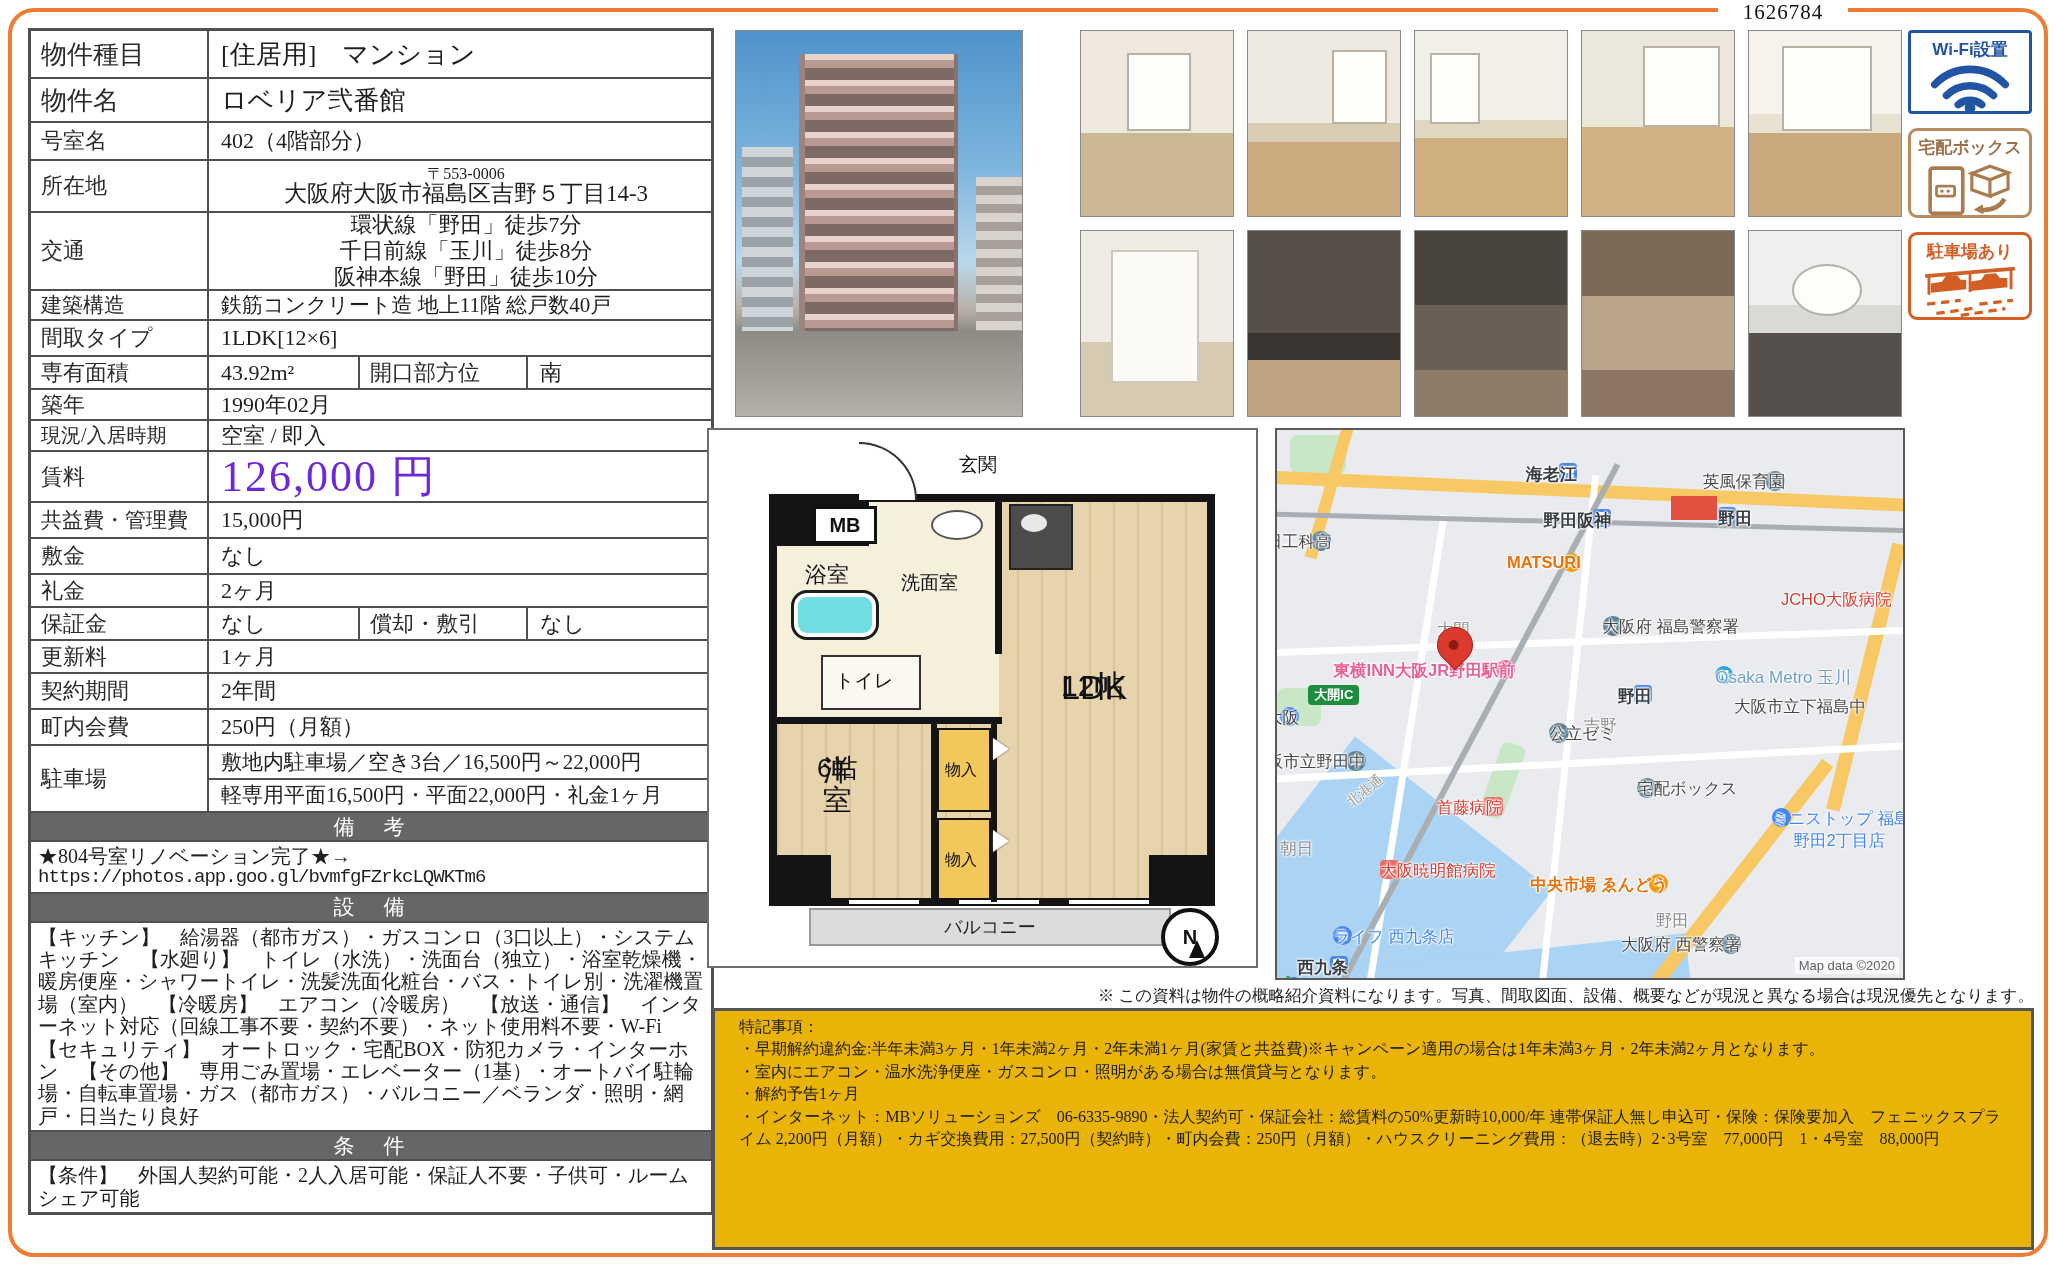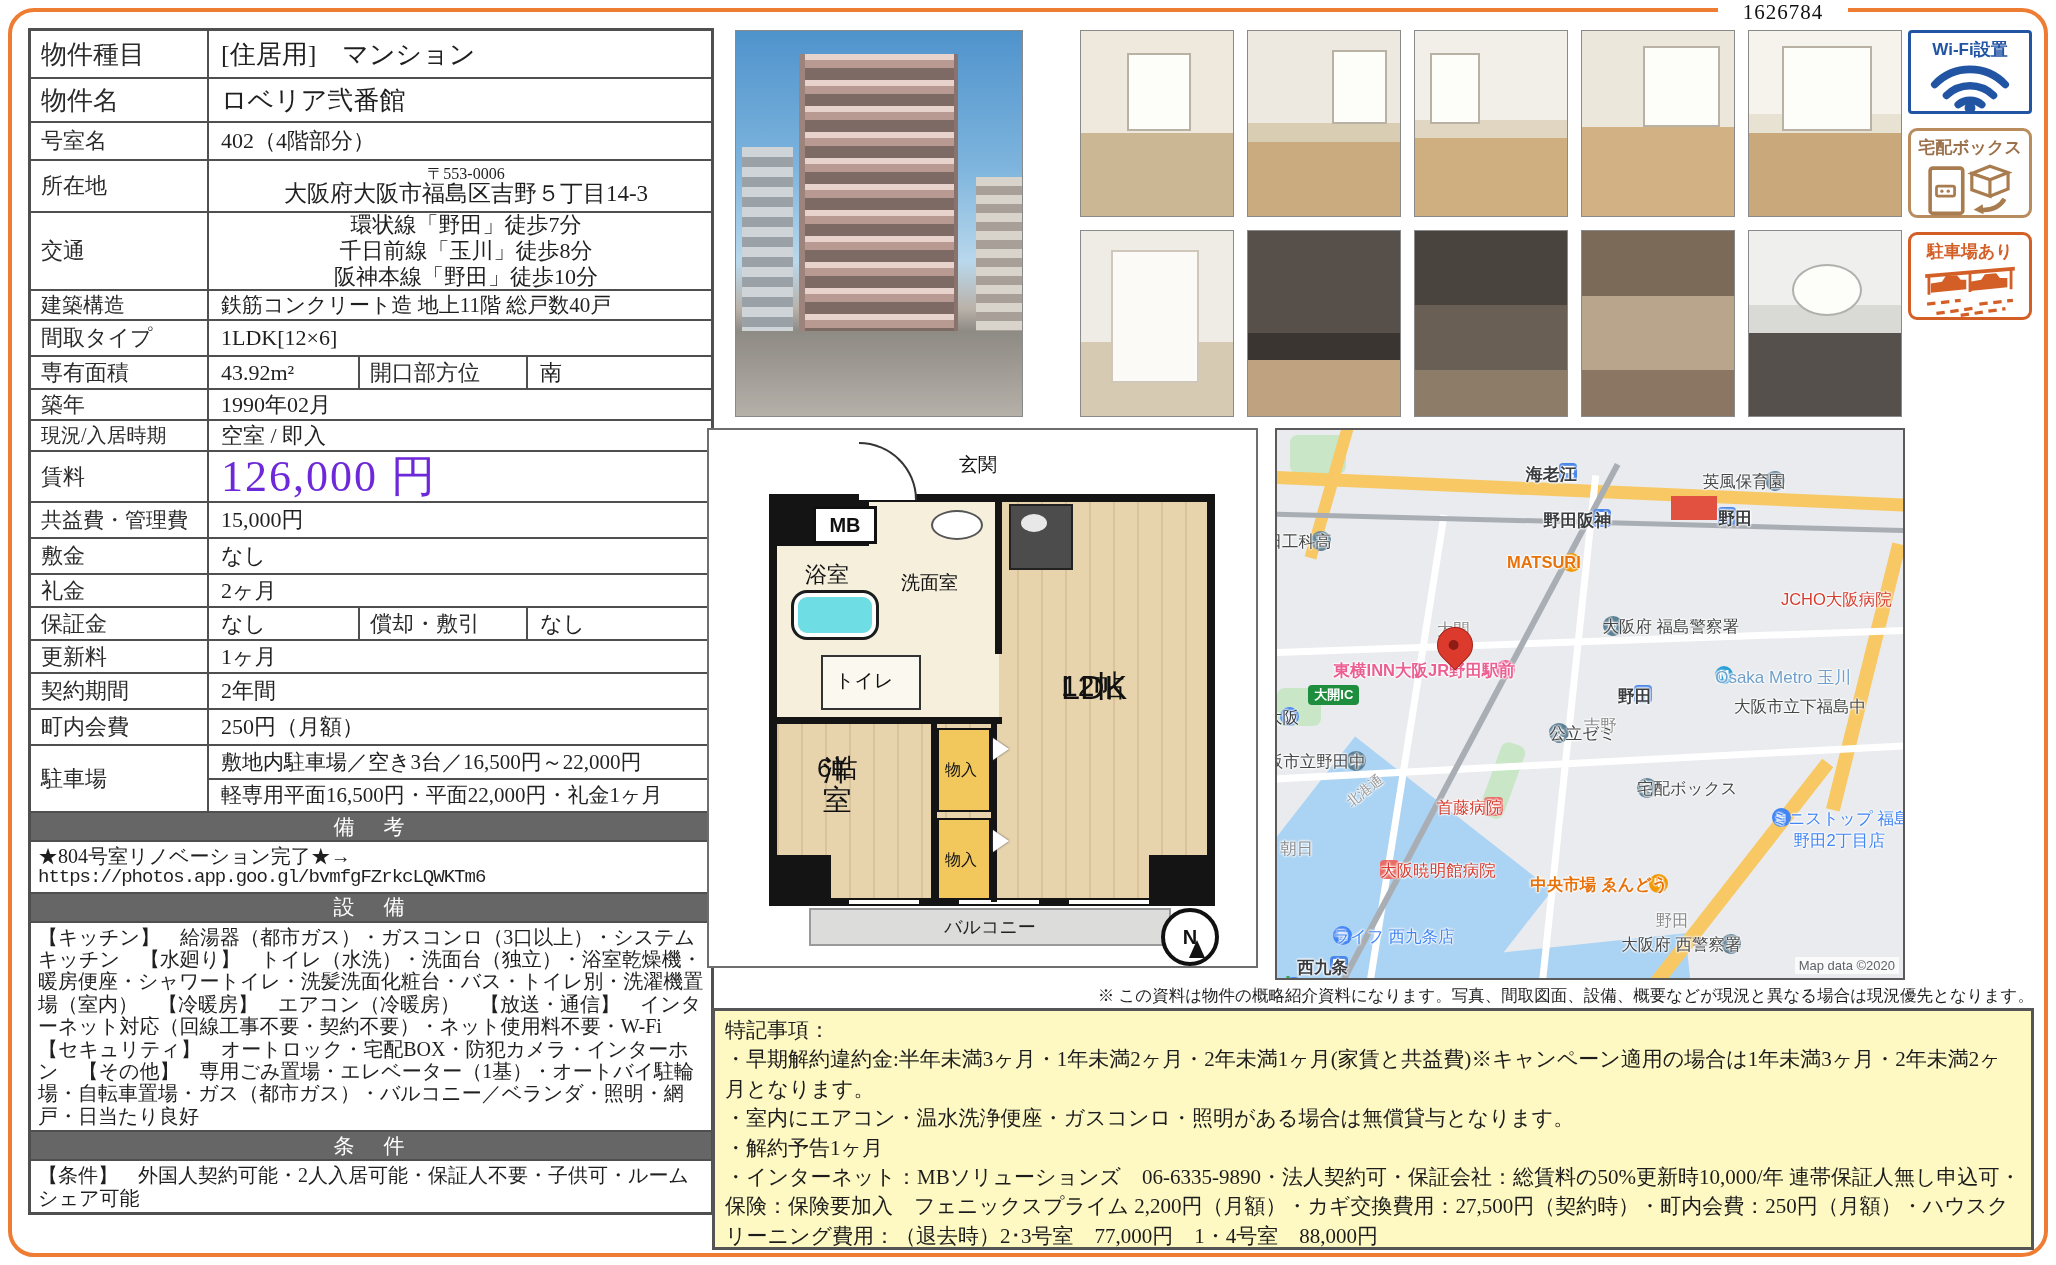--- a/index.html
+++ b/index.html
@@ -134,21 +134,21 @@
   .ic .mtx{background:#1e8e3e;color:#fff;padding:1px 6px;border-radius:4px;font-size:13px;font-weight:bold;text-shadow:none;}
   .red-pin{left:25.5%;top:36%;width:34px;height:34px;background:#dd3a2e;border:1px solid #a32018;
            border-radius:50% 50% 50% 0;transform:rotate(-45deg);z-index:4;}
   .red-pin::after{content:"";position:absolute;left:11px;top:11px;width:10px;height:10px;background:#8d1d14;border-radius:50%;}
   .glogo{left:8px;bottom:6px;font-family:"Liberation Sans","DejaVu Sans",sans-serif;font-size:22px;font-weight:bold;letter-spacing:-1px;}
   .mattrib{right:4px;bottom:4px;font-family:"Liberation Sans","DejaVu Sans",sans-serif;font-size:13px;color:#5f6368;background:rgba(255,255,255,.75);padding:1px 4px;}
 
   
   .disclaimer{position:absolute;left:1090px;top:985px;width:944px;text-align:right;font-size:16.5px;color:#1d1d1d;}
   .notes{position:absolute;left:712px;top:1008px;width:1322px;height:242px;border:3px solid #555;box-sizing:border-box;
-         padding:5px 10px;font-size:21px;line-height:1.4;color:#1c1c1c;background:#fef9c3;}
+         padding:5px 24px;font-size:16px;line-height:1.4;color:#1c1c1c;background:#eab308;}
 </style>
 </head>
 <body>
 
 <div class="page">
   <div class="frame"></div>
   <div class="page-id">1626784</div>
 
   <div class="ltable">
     <div class="trow h48 f26">

